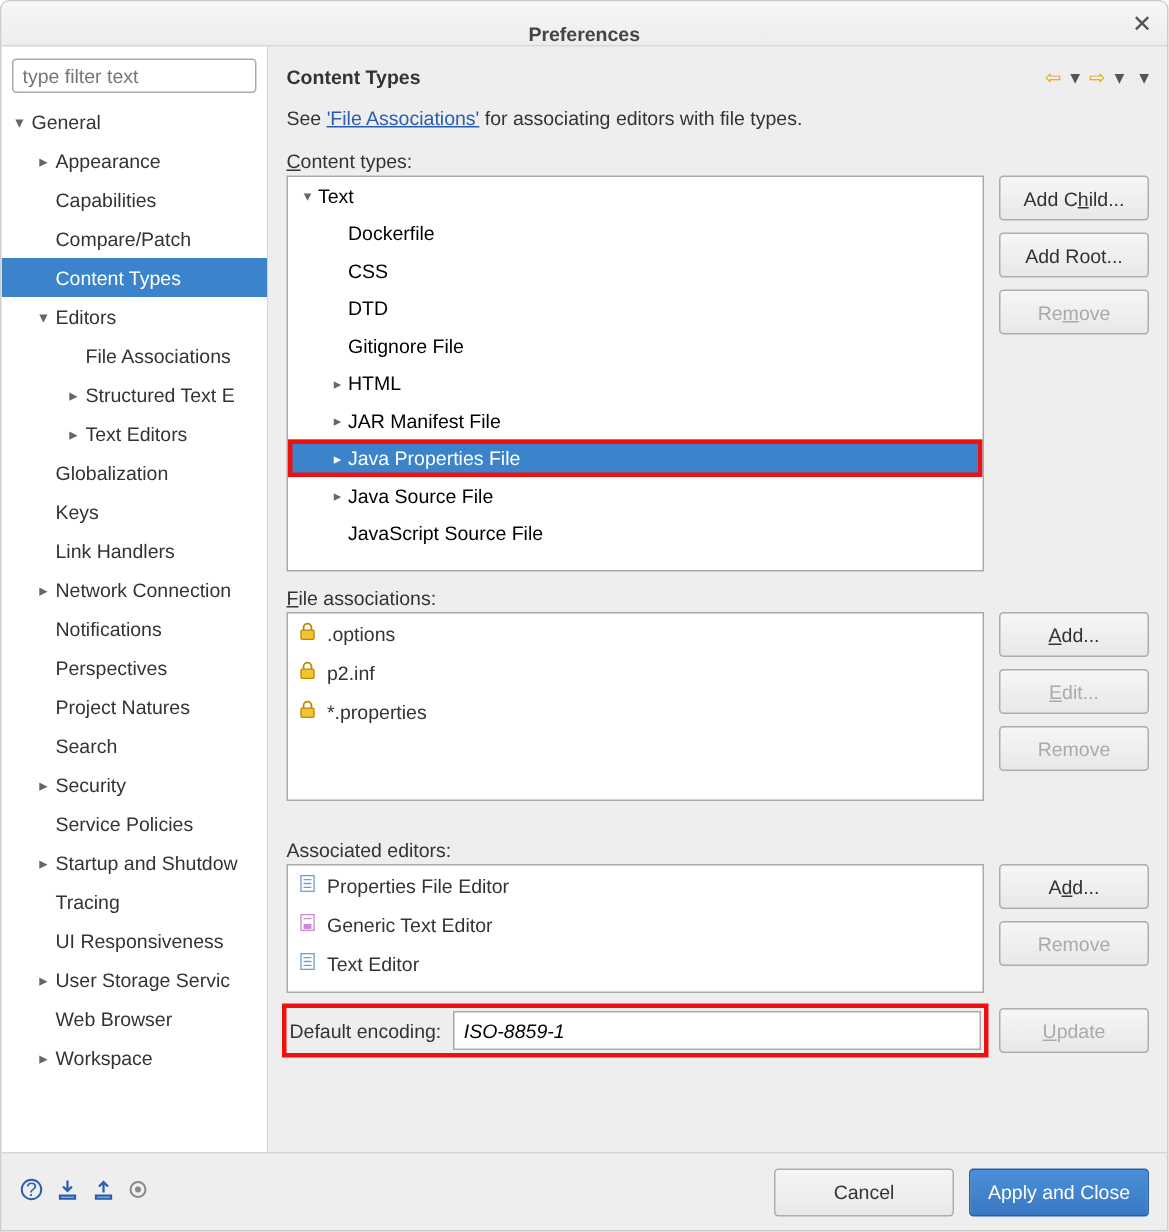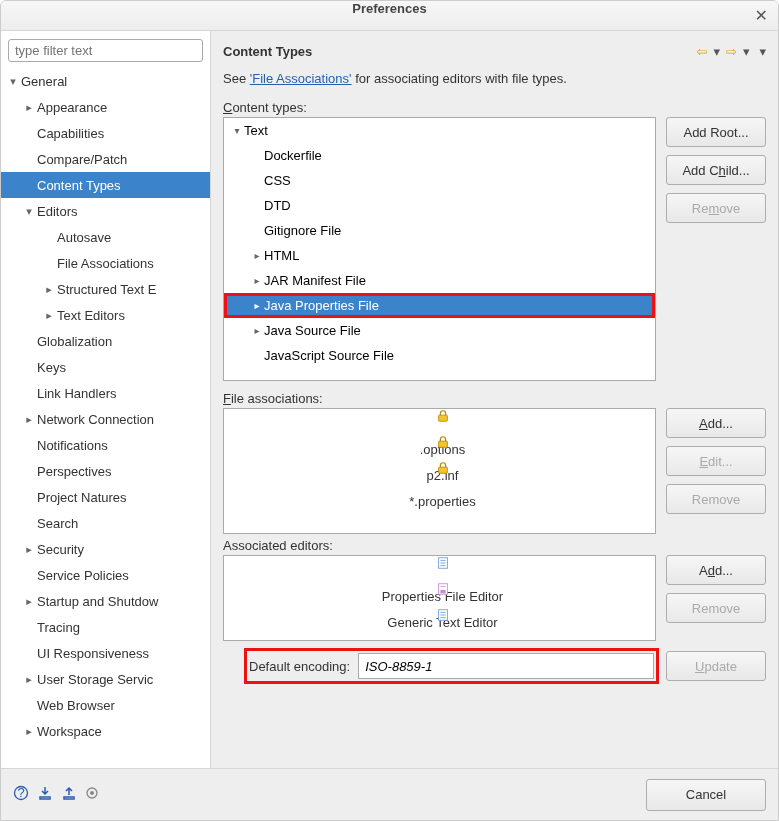--- a/index.html
+++ b/index.html
@@ -1,24 +1,24 @@
 <!DOCTYPE html>
 <html><head>
 <meta charset="utf-8">
 <style>
 * { box-sizing: border-box; margin: 0; padding: 0; font-family: "Segoe UI", Arial, sans-serif; font-size: 13px; }
 body { background: #fff; width: 779px; height: 821px; overflow: hidden; border: 1px solid #ccc; border-radius: 6px 6px 0 0; }
 
-.titlebar { height: 30px; display: flex; align-items: flex-start; justify-content: center; position: relative; background: linear-gradient(#f7f7f7,#ededed); border-bottom: 1px solid #d6d6d6; }
+.titlebar { height: 30px; display: flex; align-items: flex-end; justify-content: center; position: relative; background: linear-gradient(#f7f7f7,#ededed); border-bottom: 1px solid #d6d6d6; }
 .titlebar .title { font-weight: bold; color: #444; }
 .titlebar .close { position: absolute; right: 10px; top: 5px; font-size: 16px; color: #555; cursor: pointer; }
 
 .content { display: flex; height: calc(100% - 30px - 52px); }
 
-.sidebar { width: 210px; border-right: 1px solid #d6d6d6; background: #fff; padding-top: 6px; overflow: hidden; }
+.sidebar { width: 178px; border-right: 1px solid #d6d6d6; background: #fff; padding-top: 6px; overflow: hidden; }
 .filter { width: calc(100% - 14px); margin: 2px 7px 6px; padding: 3px 6px; border: 1px solid #aaa; border-radius: 3px; color: #888; display:block;}
 .tree { user-select: none; color: #333; }
 .tree-item { display: flex; align-items: center; height: 26px; padding-left: 4px; white-space: nowrap; overflow: hidden; cursor:pointer;}
 .tree-item .arrow { width: 16px; text-align: center; color: #666; font-size: 11px; }
 .tree-item .arrow.blank { color: transparent; }
 .tree-item.selected { background: #3b84cc; color: #fff; }
 .lvl0 { padding-left: 4px; }
 .lvl1 { padding-left: 20px; }
 .lvl2 { padding-left: 40px; }
 
@@ -45,21 +45,21 @@
 .btn .ul { text-decoration: underline; }
 
 .ct-tree .node { display:flex; align-items:center; height:25px; padding-left:6px; cursor:pointer;}
 .ct-tree .node .tw { width:14px; color:#666; font-size:10px; text-align:center;}
 .ct-tree .i0 { padding-left: 6px; }
 .ct-tree .i1 { padding-left: 26px; }
 .ct-tree .sel { background:#3b84cc; color:#fff; }
 .ct-tree .sel .tw { color:#fff; }
 .hl-red { outline: 3px solid #e11; outline-offset:-3px;}
 
-.fa-list .item, .ae-list .item { display:flex; align-items:center; gap:16px; height:26px; padding-left:6px; color:#333;flex-direction:column;}
+.fa-list .item, .ae-list .item { display:flex; align-items:center; gap:6px; height:26px; padding-left:6px; color:#333;}
 .lock-icon svg, .doc-icon svg, .gdoc-icon svg { width:14px; height:14px; }
 
 .encoding-row { display:flex; align-items:center; gap:4px; margin-top:10px; outline:3px solid #e11; padding:2px;}
 .encoding-row .lbl { color:#333; padding-right:4px;}
 .encoding-row input { flex:1; height:26px; border:1px solid #aaa; padding:0 6px;font-style:italic;}
 .update-btn { width:100px; }
 
 .footer { height: 52px; border-top:1px solid #d6d6d6; background:#eeeeee; display:flex; align-items:center; justify-content:space-between; padding:0 12px;}
 .footer-left { display:flex; gap:8px; align-items:center;}
 .footer-left .ficon { color:#2a5db0; cursor:pointer;}
@@ -101,24 +101,20 @@
           <span class="arrow blank">▸</span>
           <span>Compare/Patch</span>
         </div>
         <div class="tree-item lvl1 selected">
           <span class="arrow blank">▸</span>
           <span>Content Types</span>
         </div>
         <div class="tree-item lvl1">
           <span class="arrow">▾</span>
           <span>Editors</span>
-        </div>
-        <div class="tree-item lvl2">
-          <span class="arrow blank">▸</span>
-          <span>Autosave</span>
         </div>
         <div class="tree-item lvl2">
           <span class="arrow blank">▸</span>
           <span>File Associations</span>
         </div>
         <div class="tree-item lvl2">
           <span class="arrow">▸</span>
           <span>Structured Text E</span>
         </div>
         <div class="tree-item lvl2">
@@ -246,24 +242,24 @@
           <div class="node i1">
             <span class="tw">▸</span>
             <span>Java Source File</span>
           </div>
           <div class="node i1">
             <span class="tw"></span>
             <span>JavaScript Source File</span>
           </div>
         </div>
       <div class="btncol">
-        <div class="btn">Add Root...</div>
         <div class="btn">
             <span>Add C<span class="ul">h</span>ild...</span>
           </div>
+        <div class="btn">Add Root...</div>
         <div class="btn disabled">
             <span>Re<span class="ul">m</span>ove</span>
           </div>
       </div>
     </div>
 
     <div class="section-label" style="margin-top:10px;"><span class="ul">F</span><span>ile associations:</span></div>
     <div class="row">
       <div class="box fa-box fa-list" id="fa-list">
           <div class="item">
@@ -288,21 +284,21 @@
             <span>*.properties</span>
           </div>
         </div>
       <div class="btncol">
         <div class="btn"><span class="ul">A</span>dd...</div>
         <div class="btn disabled"><span class="ul">E</span>dit...</div>
         <div class="btn disabled">Remove</div>
       </div>
     </div>
 
-    <div class="section-label" style="margin-top:4px;">Associated editors:</div>
+    <div class="section-label" style="margin-top:25px;">Associated editors:</div>
     <div class="row">
       <div class="box ae-box ae-list" id="ae-list">
           <div class="item">
             <span class="doc-icon"><svg viewBox="0 0 16 16">
                 <rect x="3" y="2" width="10" height="12" fill="#fff" stroke="#6a9edc"></rect>
                 <line x1="5" y1="5" x2="11" y2="5" stroke="#6a9edc"></line>
                 <line x1="5" y1="8" x2="11" y2="8" stroke="#6a9edc"></line>
                 <line x1="5" y1="11" x2="11" y2="11" stroke="#6a9edc"></line>
               </svg></span>
             <span>Properties File Editor</span>
@@ -324,21 +320,21 @@
               </svg></span>
             <span>Text Editor</span>
           </div>
         </div>
       <div class="btncol">
         <div class="btn">A<span class="ul">d</span>d...</div>
         <div class="btn disabled">Remove</div>
       </div>
     </div>
 
-    <div class="row" style="align-items:flex-end;margin-left:24px;">
+    <div class="row" style="align-items:flex-end;">
       <div class="encoding-row" style="flex:1;">
         <span class="lbl">Default encoding:</span>
         <input value="ISO-8859-1" style="">
       </div>
       <div class="btn disabled update-btn" style="margin-top:10px;"><span class="ul">U</span>pdate</div>
     </div>
 
   </div>
 </div>
 
@@ -354,14 +350,15 @@
     <span class="ficon"><svg width="16" height="16" viewBox="0 0 16 16">
           <path d="M3 12h10v2H3z M8 10V3 M5 6l3-3 3 3" fill="none" stroke="#2a5db0" stroke-width="1.5"></path>
         </svg></span>
     <span class="ficon" style="color:#888;"><svg width="14" height="14" viewBox="0 0 14 14">
           <circle cx="7" cy="7" r="5" fill="none" stroke="#888" stroke-width="1.3"></circle>
           <circle cx="7" cy="7" r="2" fill="#888"></circle>
         </svg></span>
   </div>
   <div class="footer-right">
     <div class="fbtn cancel">Cancel</div>
+    <div class="fbtn apply">Apply and Close</div>
   </div>
 </div>
 
 </body></html>

